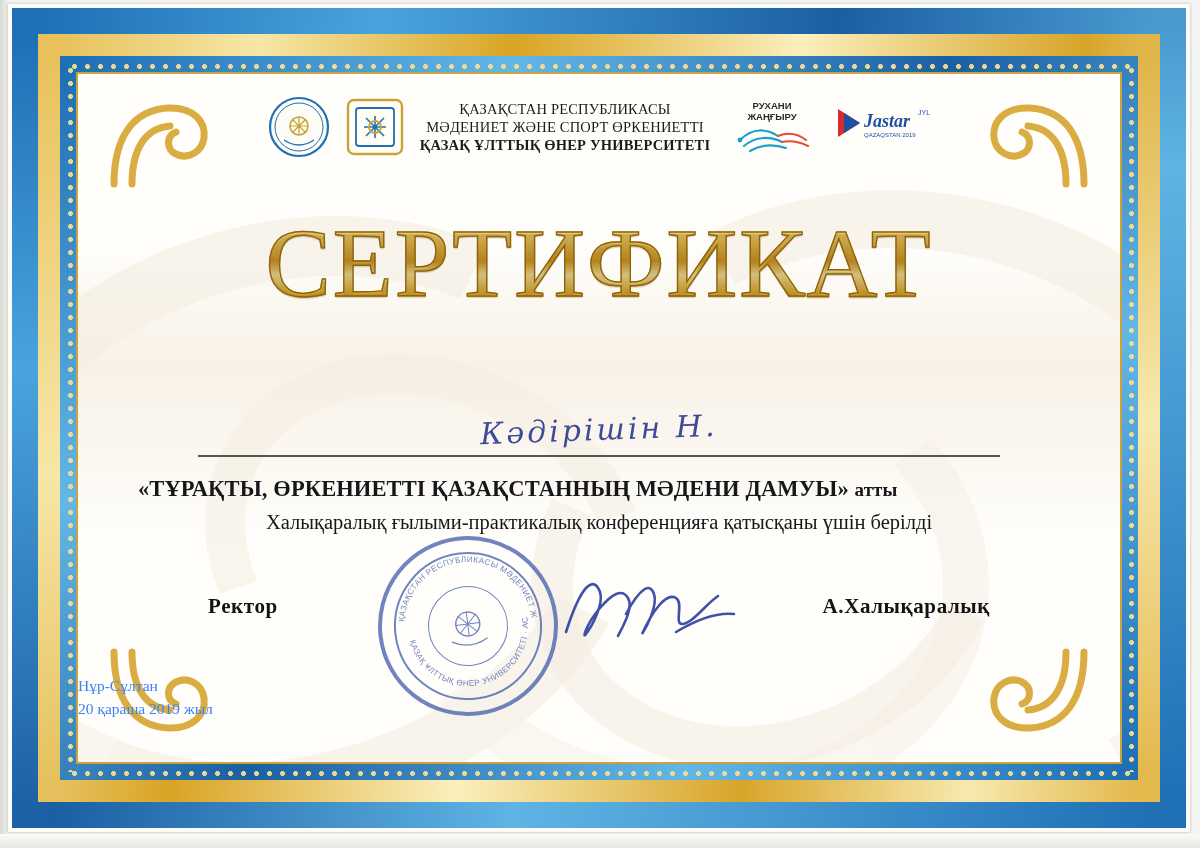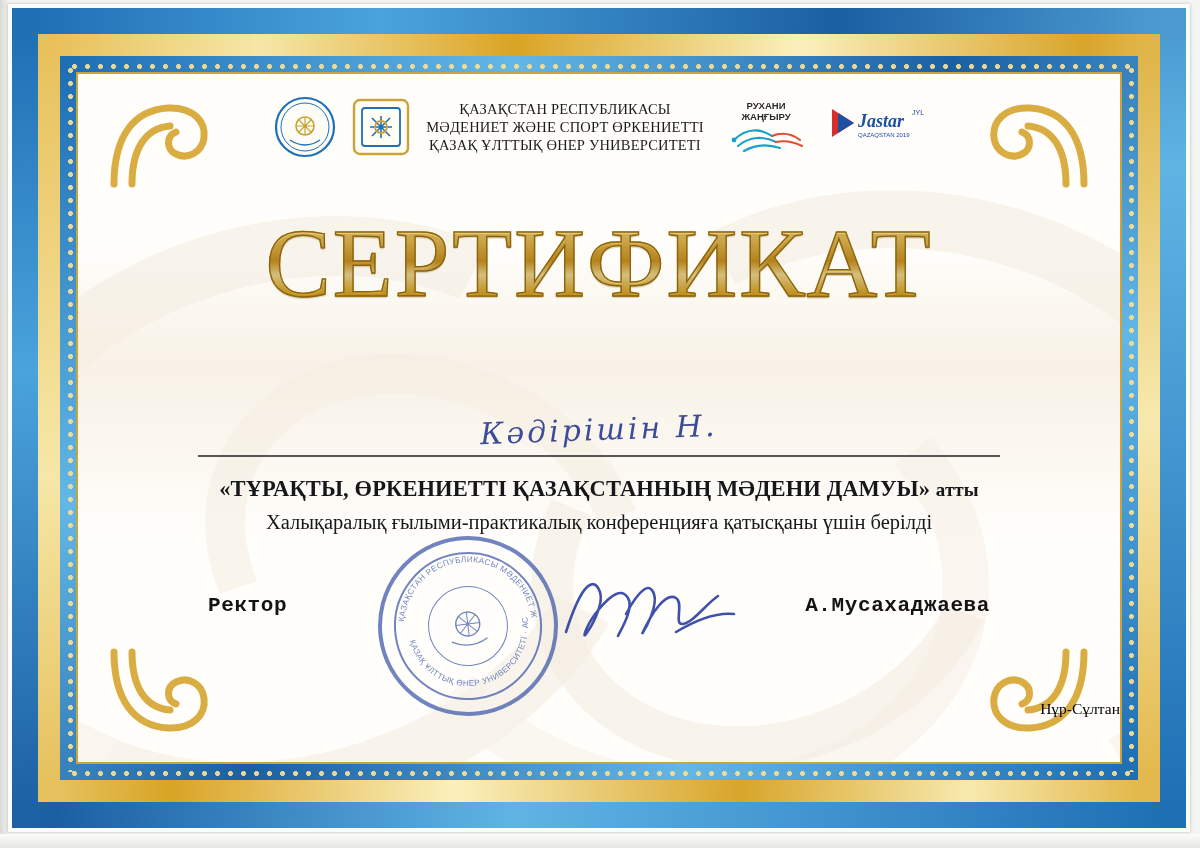--- a/index.html
+++ b/index.html
@@ -151,21 +151,21 @@
   }
   .ministry-lines {
     text-align: center;
     line-height: 1.26;
     color: #1c1c1c;
     font-family: "Liberation Serif", serif;
     font-size: 14.5px;
     letter-spacing: .2px;
     white-space: nowrap;
   }
-  .ministry-lines div:nth-child(3) { font-weight: 400; }
+  .ministry-lines div:nth-child(3) { font-weight: 700; }
 
   .logo-ruhani { width: 96px; height: 62px; flex: 0 0 auto; }
   .logo-jastar { width: 96px; height: 56px; flex: 0 0 auto; }
 
   
   .title {
     position: absolute;
     left: 0; right: 0; top: 140px;
     text-align: center;
     font-family: "Liberation Serif", serif;
@@ -201,21 +201,21 @@
     margin-top: 8px;
     height: 2px;
     background: #3a3a3a;
     opacity: .85;
   }
 
   
   .body-line1 {
     position: absolute;
     left: 60px; right: 60px; top: 402px;
-    text-align: center;
+    text-align: left;
     font-family: "Liberation Serif", serif;
     font-size: 22.5px;
     font-weight: 700;
     color: #16171a;
     letter-spacing: .1px;
   }
   .body-line1 .normal { font-weight: 700; font-size: 19px; }
   .body-line2 {
     position: absolute;
     left: 60px; right: 60px; top: 437px;
@@ -226,21 +226,21 @@
     color: #16171a;
   }
 
   
   .sig-row {
     position: absolute;
     left: 130px; right: 130px; top: 520px;
     display: flex;
     align-items: center;
     justify-content: space-between;
-    font-family: Liberation Mono, monospace;
+    font-family: Liberation Serif, serif;
     font-size: 21px;
     font-weight: 700;
     color: #131313;
     letter-spacing: .6px;
   }
 
   
   .stamp {
     position: absolute;
     left: 300px; top: 462px;
@@ -278,24 +278,24 @@
     left: 478px; top: 488px;
     width: 190px; height: 96px;
     color: #2b3fa0;
     opacity: .9;
   }
 
   
   .place-date {
     position: absolute;
     left: 0; right: 0; bottom: 42px;
-    text-align: right;
+    text-align: left;
     font-family: "Liberation Serif", serif;
     font-size: 15.5px;
-    color: #000000;
+    color: #3b82f6;
     line-height: 1.45;
   }
 
   
   .scan-edge-left {
     position: absolute;
     left: 0; top: 0; width: 9px; height: 848px;
     background: linear-gradient(90deg,#d9d9d6,#f3f3f0);
   }
   .scan-edge-bottom {
@@ -418,21 +418,21 @@
       </div>
 
       <div class="body-line1">
         <span>«ТҰРАҚТЫ, ӨРКЕНИЕТТІ ҚАЗАҚСТАННЫҢ МӘДЕНИ ДАМУЫ»</span>
         <span class="normal">атты</span>
       </div>
       <div class="body-line2">Халықаралық ғылыми-практикалық конференцияға қатысқаны үшін берілді</div>
 
       <div class="sig-row">
         <span>Ректор</span>
-        <span>А.Мусахаджаева</span>
+        <span>А.Халықаралық</span>
       </div>
 
       <div class="stamp">
         <div class="stamp-inner"></div>
         <svg class="stamp-ring-text" viewBox="0 0 172 172">
           <defs>
             <path id="arcTop" d="M22,86 a64,64 0 1,1 128,0"></path>
             <path id="arcBot" d="M26,86 a60,60 0 1,0 120,0"></path>
           </defs>
           <text>
@@ -454,19 +454,20 @@
       <svg class="sig-scribble" viewBox="0 0 190 96">
         <g fill="none" stroke="#2b3fa0" stroke-width="2.6" stroke-linecap="round">
           <path d="M10 70 C26 20 38 14 44 30 C48 42 36 64 30 72 C26 78 30 62 44 46 C56 32 66 26 72 36 C78 46 66 66 62 74"></path>
           <path d="M70 52 C84 26 94 20 98 32 C102 44 90 66 86 72 C96 50 110 30 120 36 C128 41 118 62 126 62 C136 62 150 42 162 34"></path>
           <path d="M120 70 C140 58 160 50 178 52"></path>
         </g>
       </svg>
 
       <div class="place-date">
         <div>Нұр-Сұлтан</div>
+        <div>20 қараша 2019 жыл</div>
       </div>
 
     </div>
   </div>
 
   <div class="scan-edge-bottom"></div>
 </div>
 
 </body></html>

